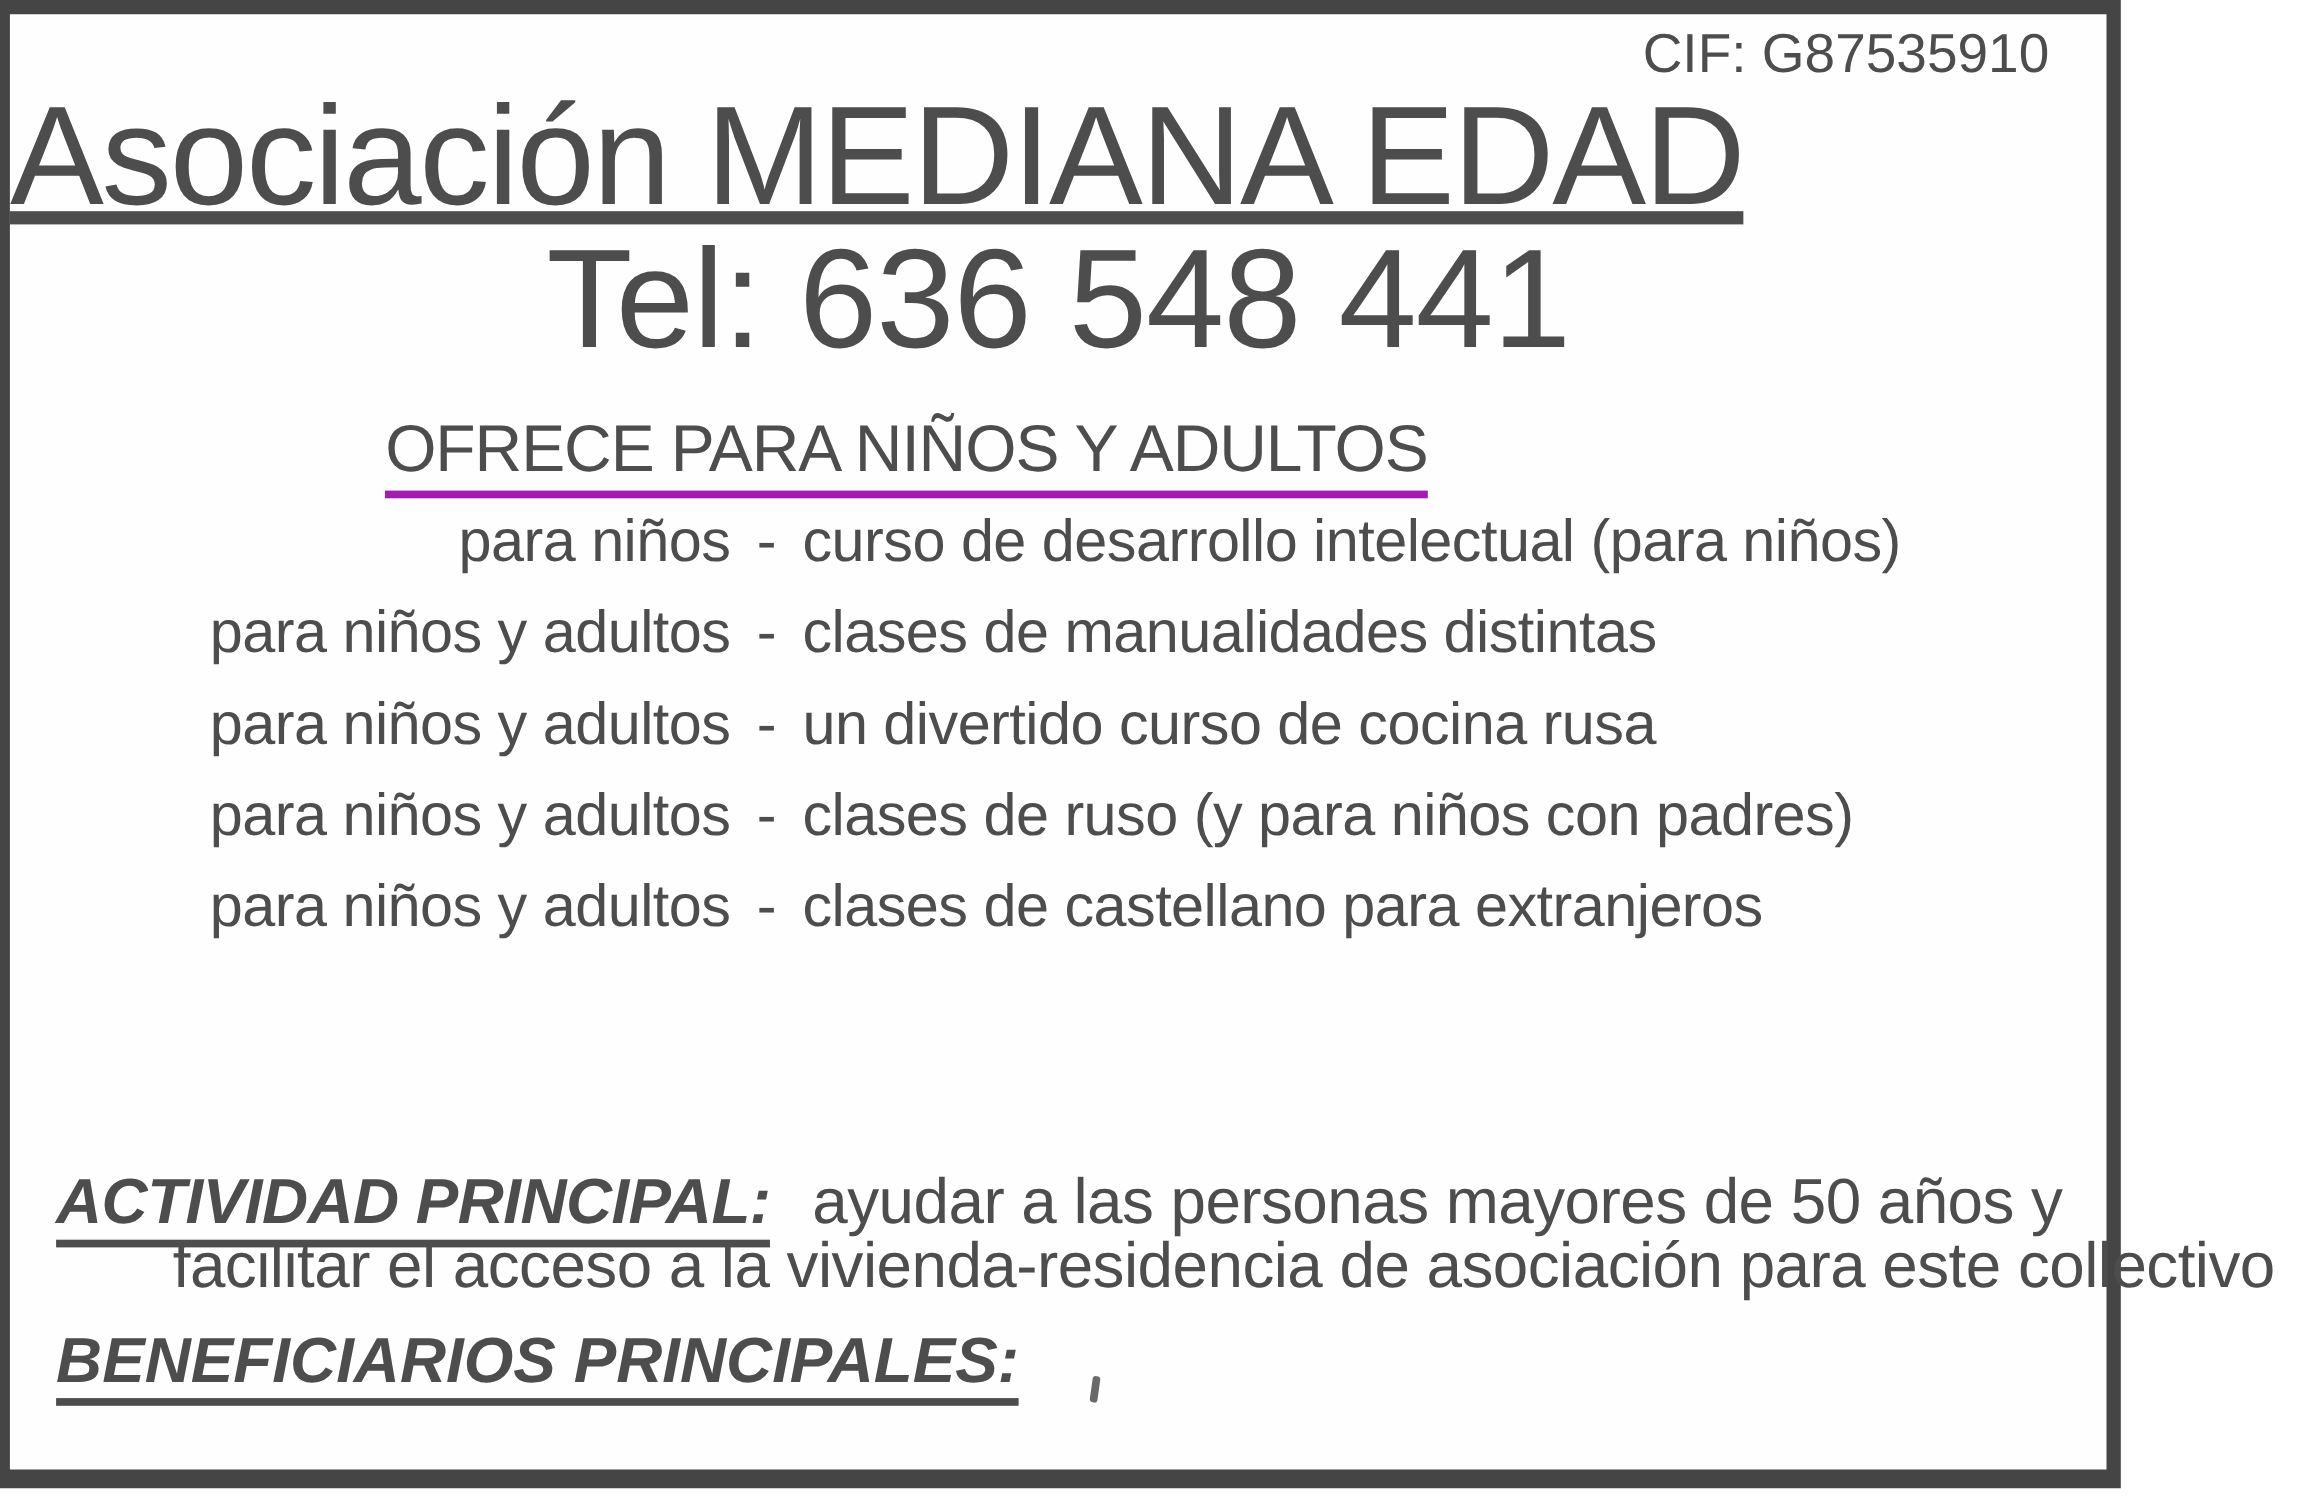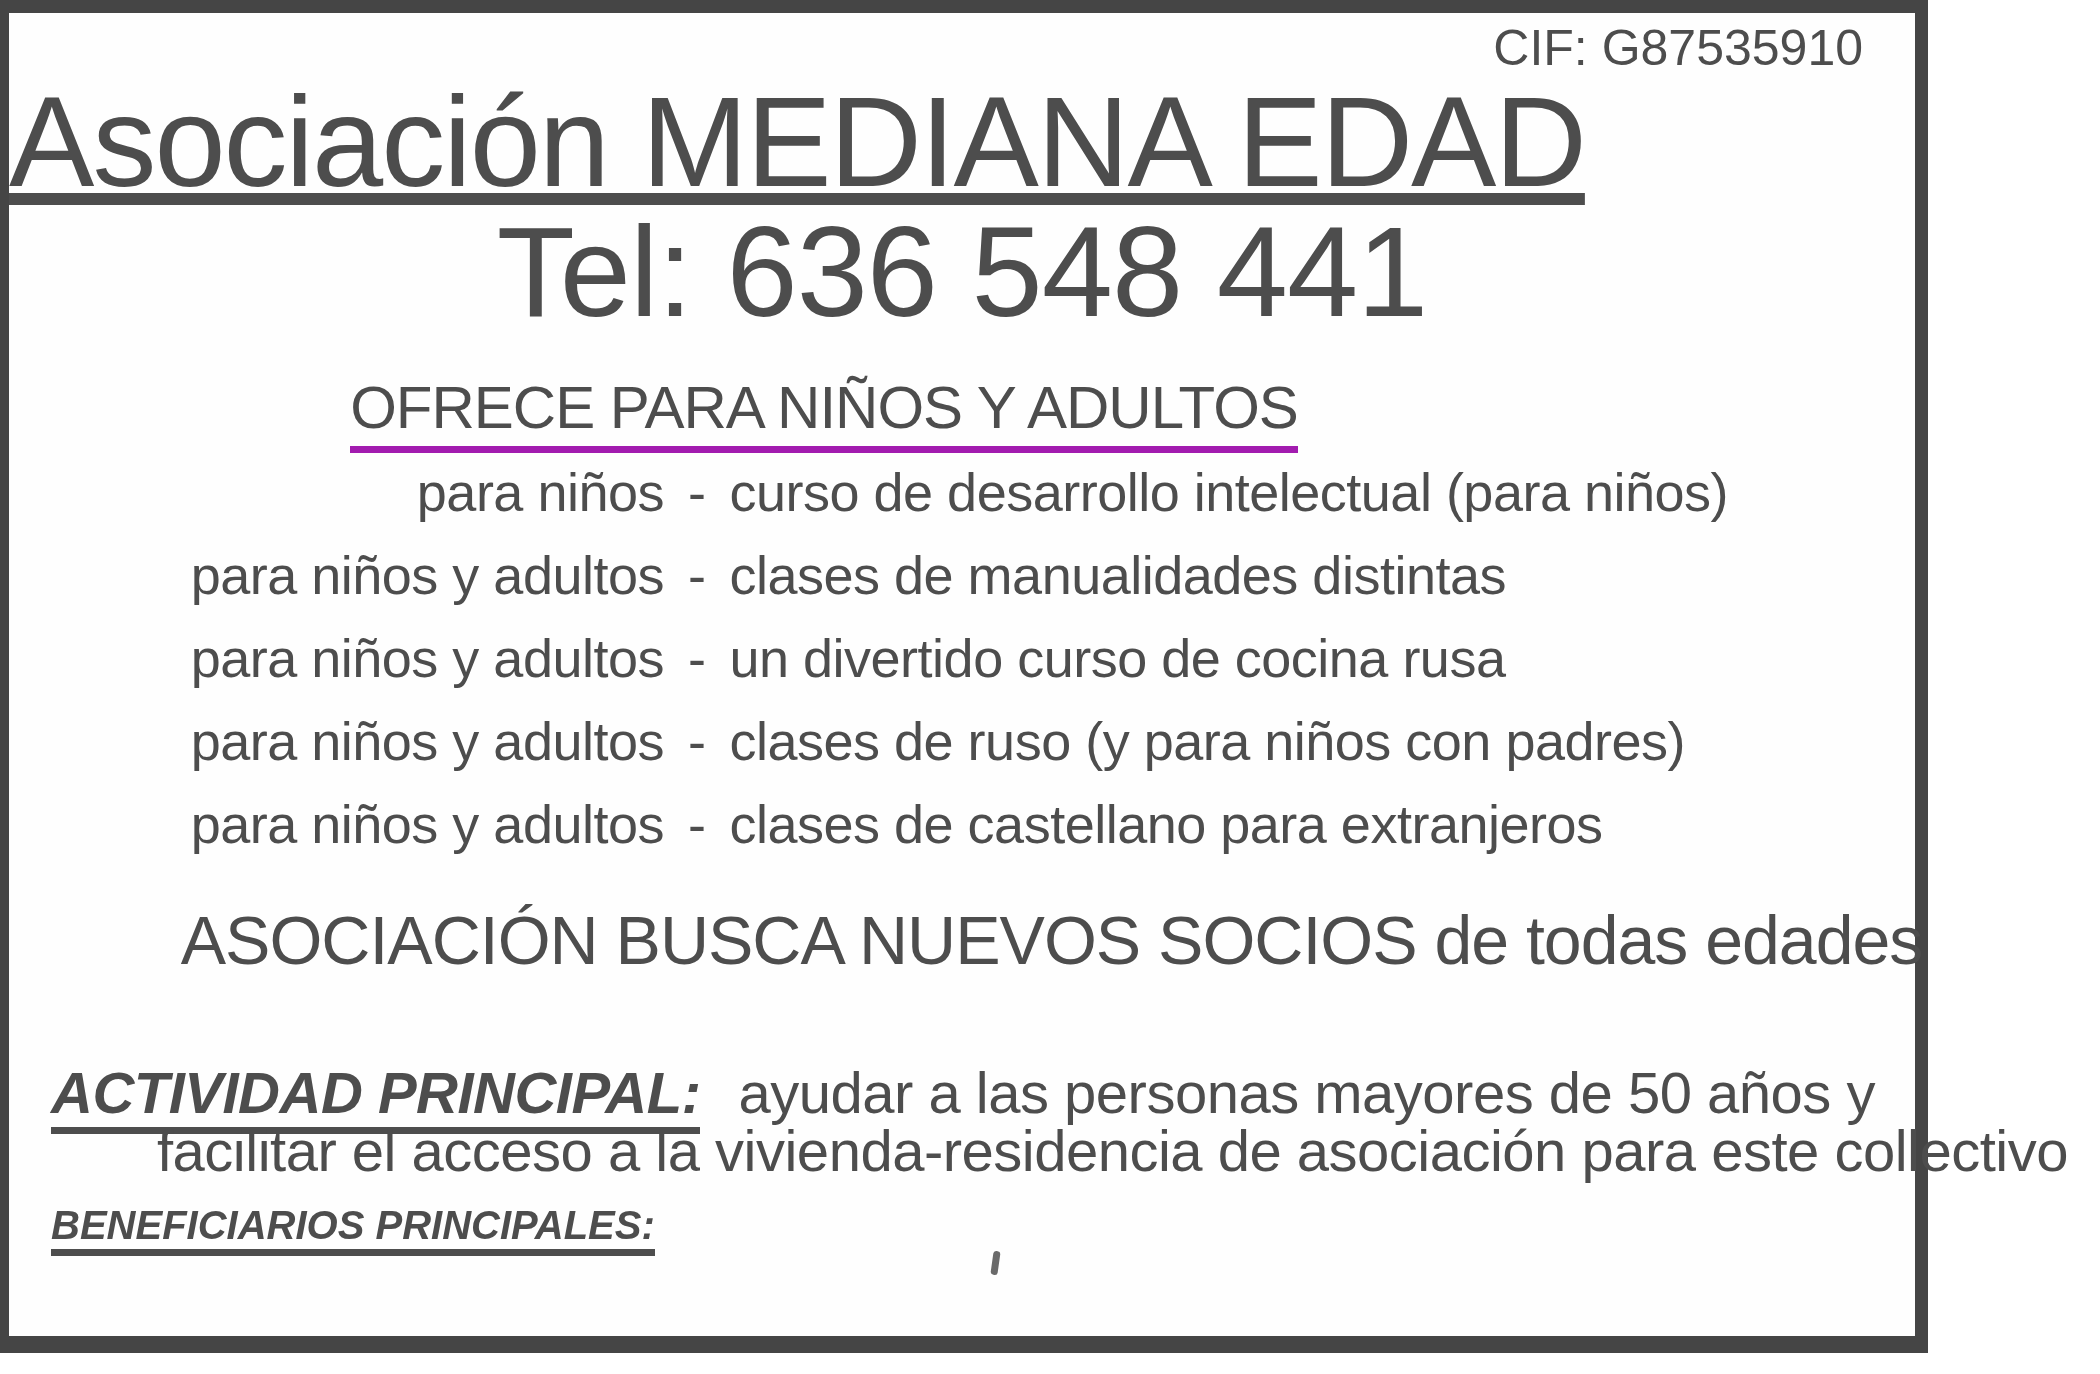--- a/index.html
+++ b/index.html
@@ -64,21 +64,21 @@
     position:absolute; top:1002px; left:42px;
     font-size:58px; letter-spacing:-0.5px; white-space:nowrap;margin-top:44px;
   }
   .actividad-line1 .after-label { margin-left:38px; font-style:normal; font-weight:normal; }
   .actividad-line2 {
     position:absolute; top:1104px; left:148px;
     font-size:58px; letter-spacing:-0.5px; white-space:nowrap;
   }
   .benef-label-row {
     position:absolute; top:1190px; left:42px;
-    font-size:40px; white-space:nowrap;
+    font-size:58px; white-space:nowrap;
   }
   .benef-line {
     position:absolute; top:1268px; left:142px;
     font-size:58px; letter-spacing:-0.5px; white-space:nowrap;
   }
   .scan-mark {
     position:absolute; top:1238px; left:983px;
     width:7px; height:24px; background:#6a6a6a;
     border-radius:3px; transform:rotate(8deg);
   }
@@ -119,21 +119,20 @@
       <span class="offer-sep">-</span>
       <span class="offer-activity">clases de ruso (y para niños con padres)</span>
     </div>
     <div class="offer-row">
       <span class="offer-audience">para niños y adultos</span>
       <span class="offer-sep">-</span>
       <span class="offer-activity">clases de castellano para extranjeros</span>
     </div>
   </div>
 
-  <div class="socios">ASOCIACIÓN BUSCA NUEVOS SOCIOS de todas edades</div>
 
   <div class="actividad-line1">
     <span class="section-label">ACTIVIDAD PRINCIPAL:</span><span class="after-label">ayudar a las personas mayores de 50 años y</span>
   </div>
   <div class="actividad-line2">facilitar el acceso a la vivienda-residencia de asociación para este collectivo</div>
 
   <div class="benef-label-row">
     <span class="section-label">BENEFICIARIOS PRINCIPALES:</span>
   </div>
   <div class="scan-mark"></div>

